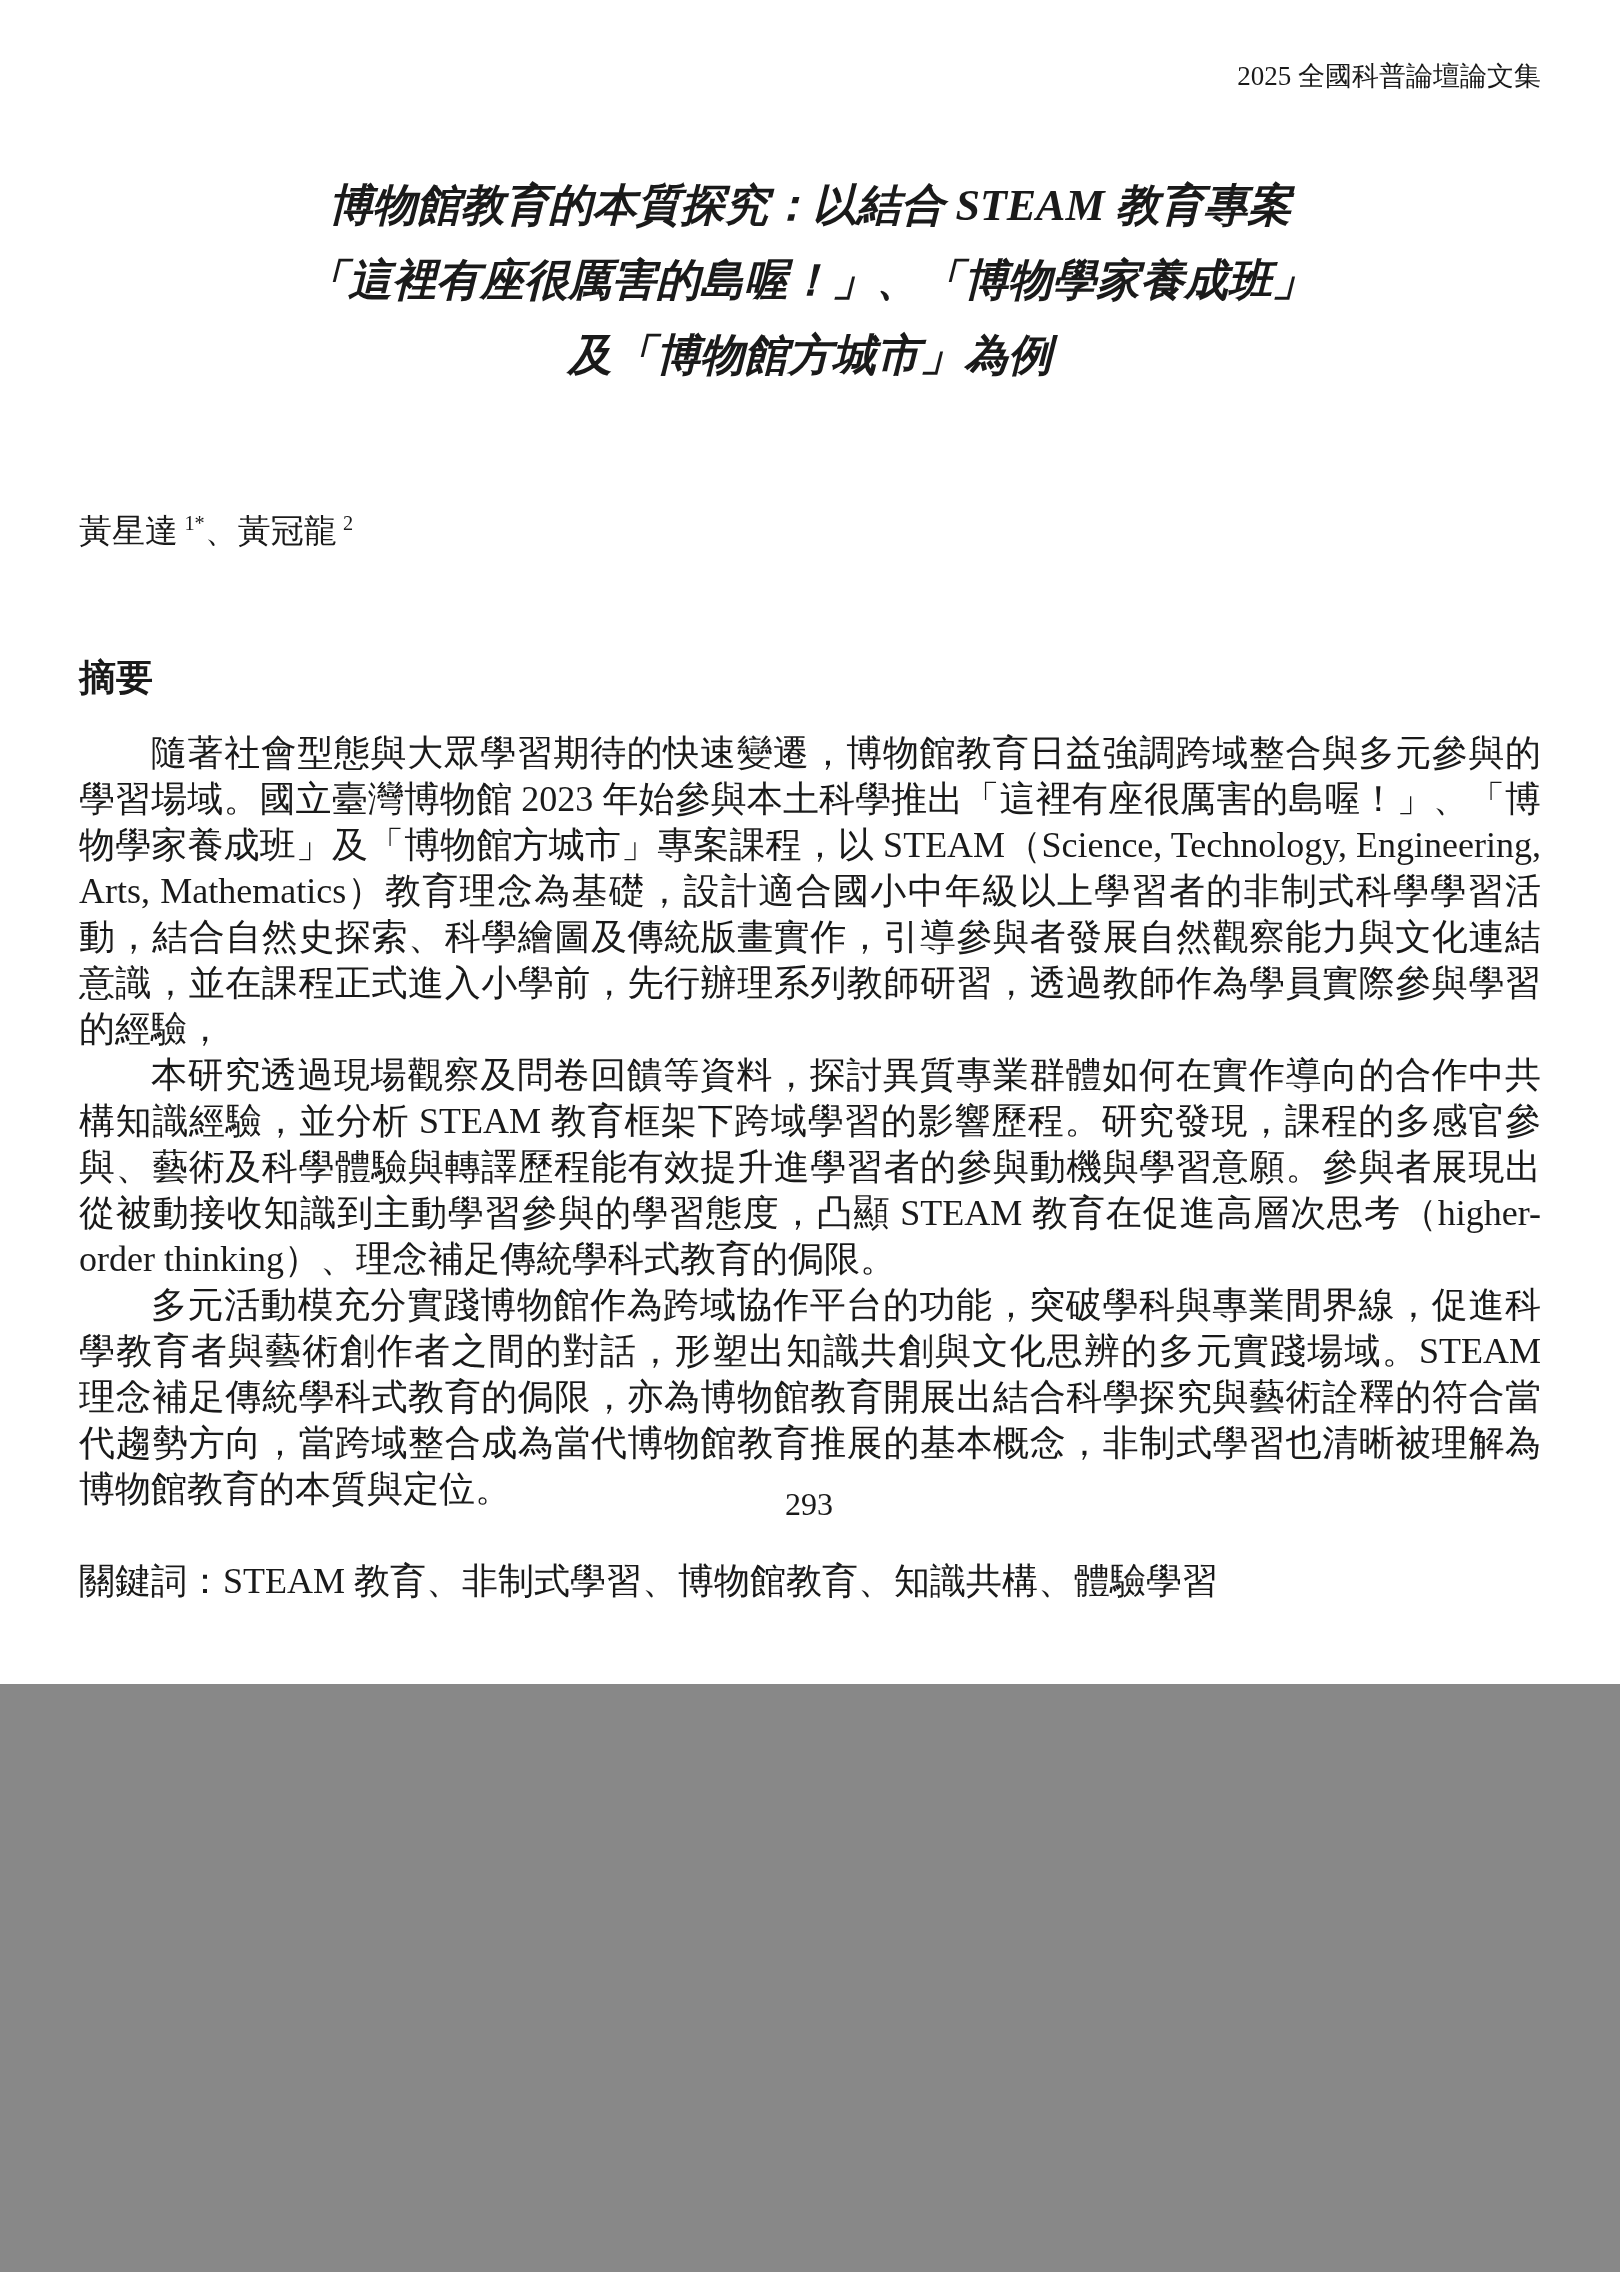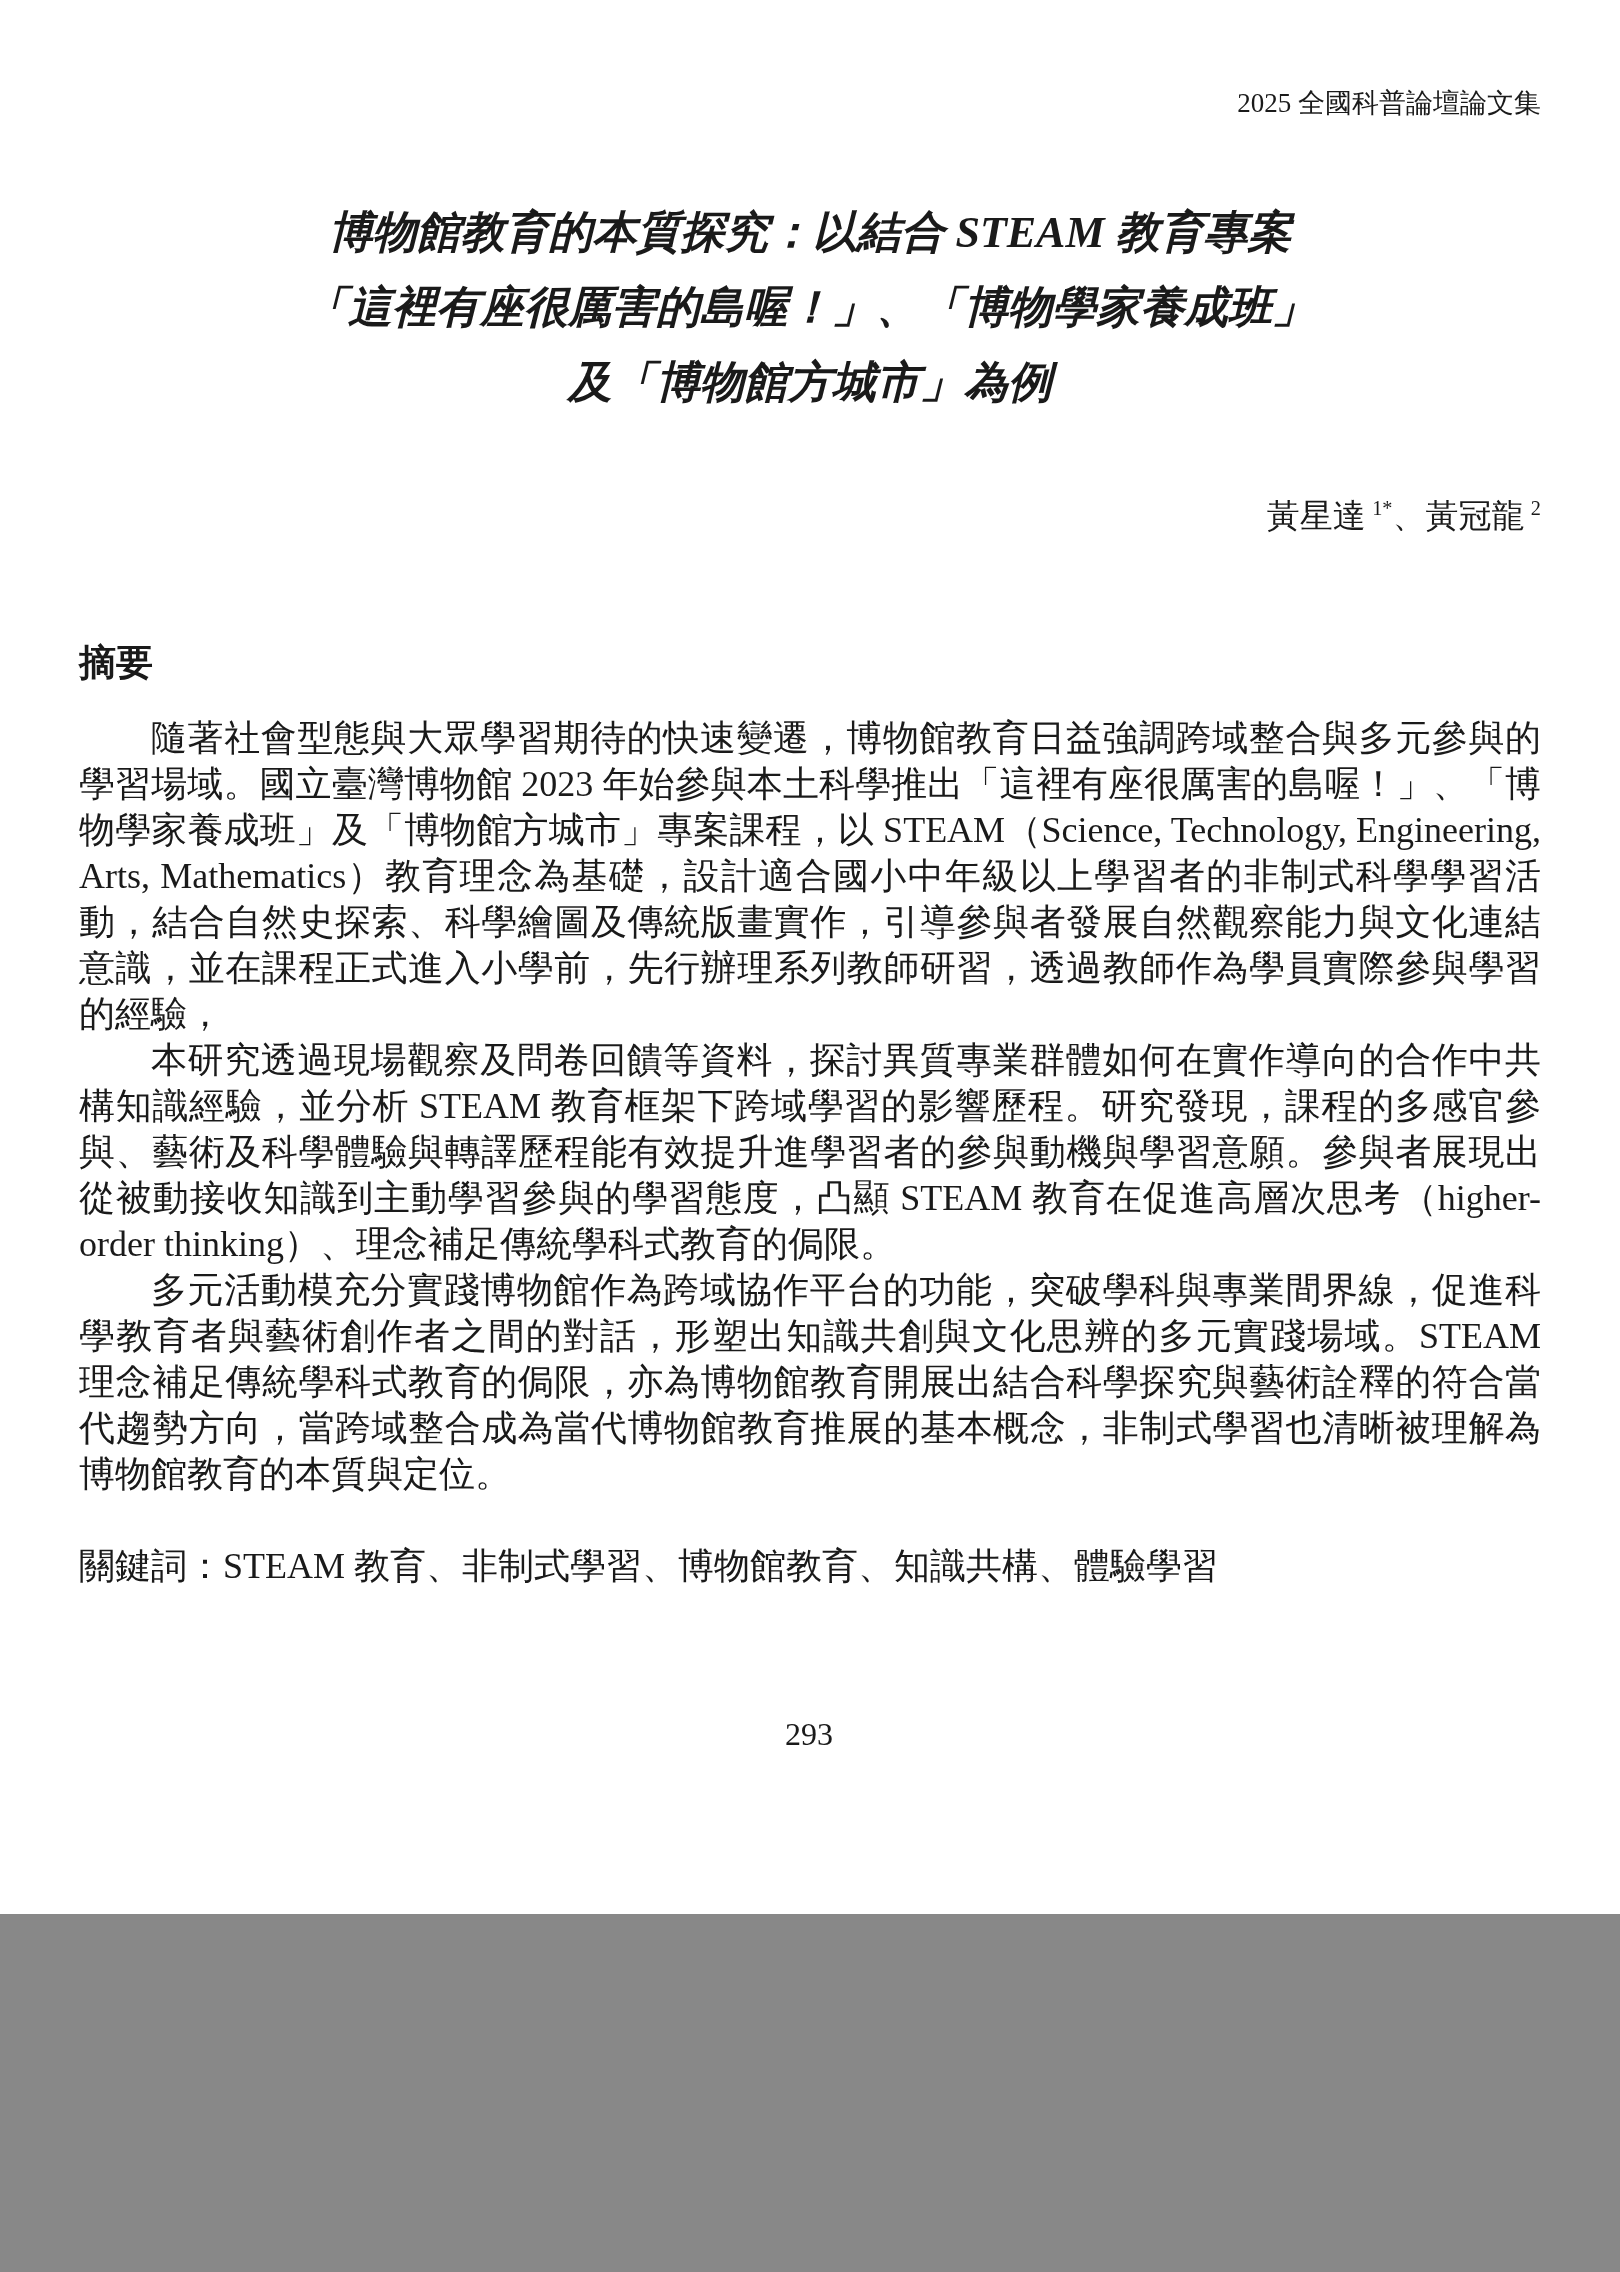--- a/index.html
+++ b/index.html
@@ -3,45 +3,45 @@
 <meta charset="utf-8">
 <style>
   html, body {
     margin: 0;
     padding: 0;
     background: #888;
   }
   .page {
     position: relative;
     width: 1620px;
-    height: 1914px;
+    height: 1684px;
     margin: 0 auto;
     background: #ffffff;
     color: #1a1a1a;
     font-family: "Liberation Serif", "DejaVu Serif", serif;
     box-sizing: border-box;
-    padding: 88px 79px 0 79px;
+    padding: 61px 79px 0 79px;
     overflow: hidden;
   }
   .header-row {
     text-align: right;
     font-size: 27px;
     line-height: 30.5px;
   }
   .paper-title {
     margin-top: 76px;
     text-align: center;
     font-size: 44px;
     font-weight: bold;
     line-height: 75px;
     font-style: italic;
   }
   .author-line {
-    margin-top: 69px;
-    text-align: right;
+    margin-top: 111px;
+    text-align: left;
     font-size: 33px;
     line-height: 39px;
   }
   .author-line sup {
     font-size: 20.3px;
     margin-left: 6.4px;
   }
   .affiliations {
     margin-top: 64px;
     text-align: center;

